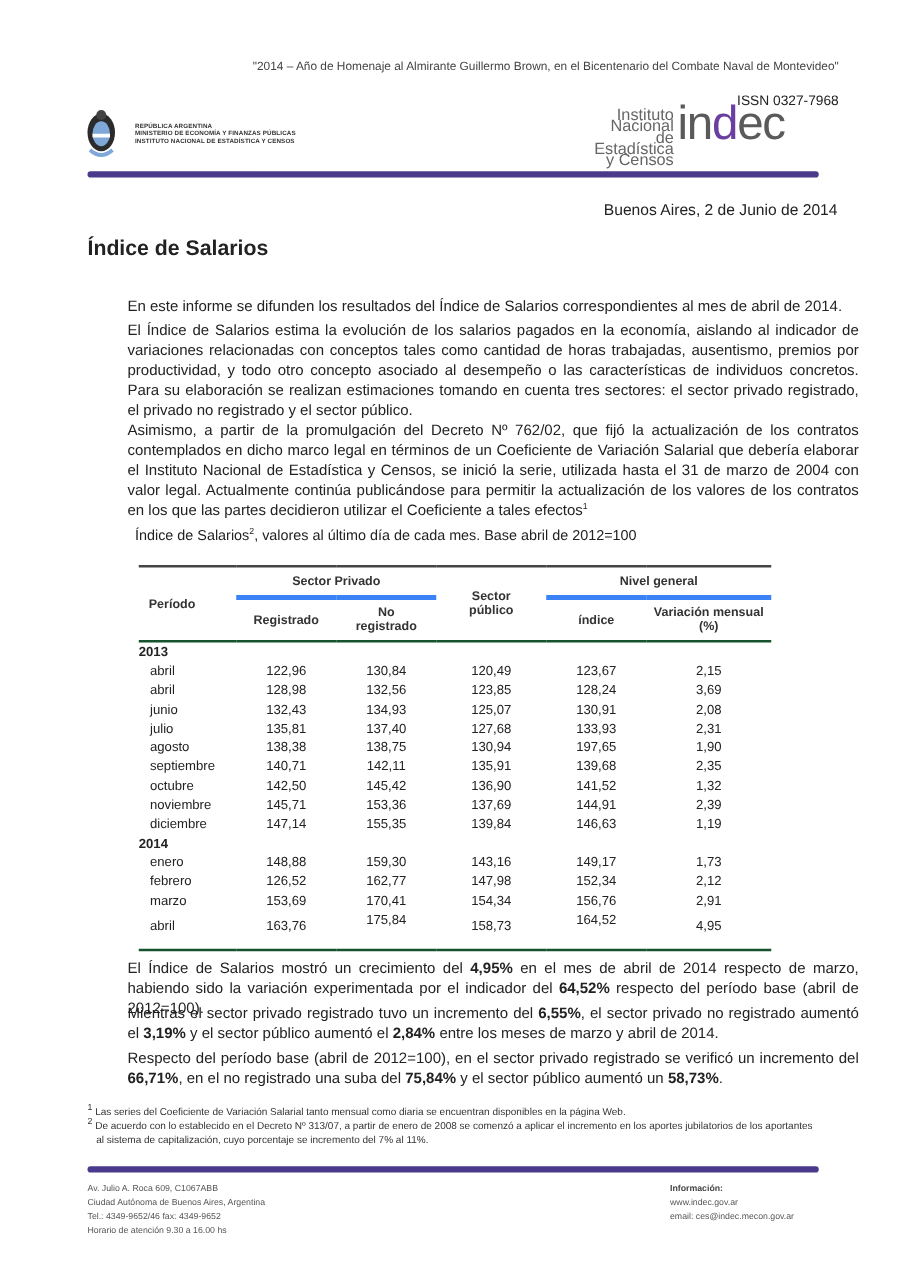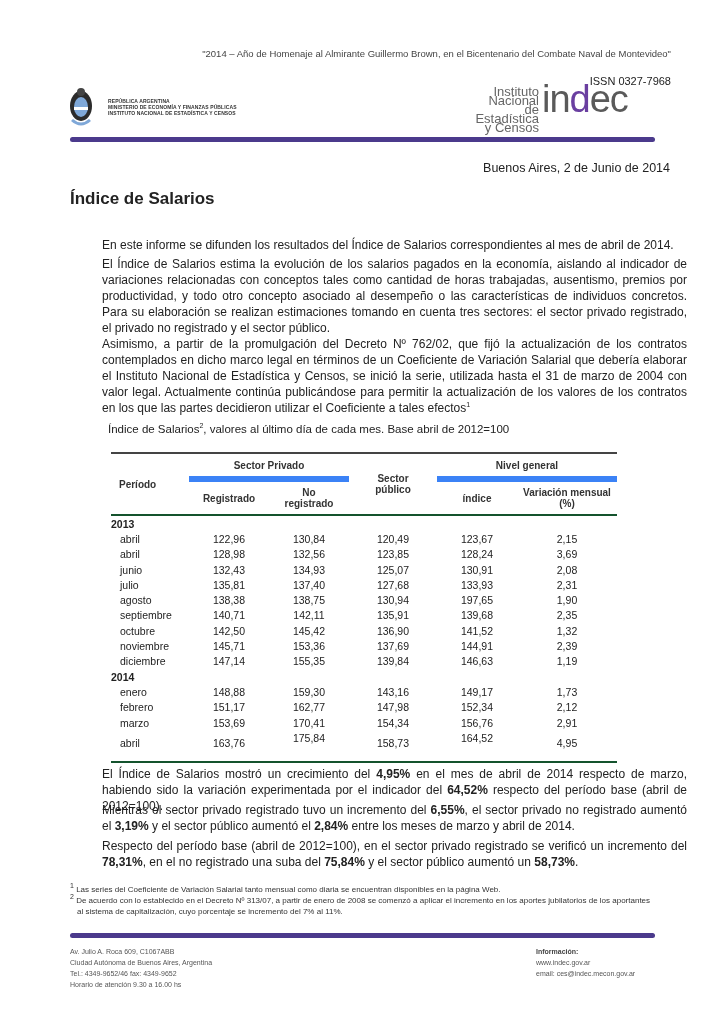--- a/index.html
+++ b/index.html
@@ -21,21 +21,21 @@
   .title { left: 70px; top: 189px; font-size: 17px; font-weight: bold; line-height: 20px; color: #222; }
   .para { left: 70px; width: 585px; font-size: 12px; line-height: 16px; color: #222; text-align: justify; margin-left: 32px; }
   .para b { font-weight: bold; }
   sup { font-size: 7px; vertical-align: super; line-height: 0; }
   .tcap { left: 108px; top: 423px; font-size: 11.5px; color: #222; }
   table.data { position: absolute; left: 111px; top: 452px; width: 506px; border-collapse: collapse; font-size: 10.5px; color: #222; }
   table.data th { font-weight: bold; font-size: 10px; text-align: center; padding: 0; vertical-align: middle; color: #333; }
   table.data td { padding: 0; height: 15.3px; }
   .hl-top { border-top: 2px solid #444; }
   .hl-bot { border-bottom: 2px solid #14532d; }
-  .sub-line { border-bottom: 6px solid #3b82f6; }
+  .sub-line { border-bottom: 4px solid #3b82f6; }
   .year td { font-weight: bold; padding-top: 4px; }
   .num { text-align: center; }
   .month { padding-left: 9px !important; }
   .footnotes { left: 70px; top: 884px; width: 585px; font-size: 8px; line-height: 11px; color: #333; }
   .footnotes .fn2 { padding-left: 7px; text-indent: -7px; }
   .footer-left { left: 70px; top: 946px; font-size: 7px; line-height: 11px; color: #555; }
   .footer-right { left: 536px; top: 946px; font-size: 7px; line-height: 11px; color: #555; }
   .footer-right .lbl { font-weight: bold; color: #444; }
 </style>
 </head>
@@ -192,21 +192,21 @@
     <tr>
         <td class="month">enero</td>
         <td class="num">148,88</td>
         <td class="num">159,30</td>
         <td class="num">143,16</td>
         <td class="num">149,17</td>
         <td class="num">1,73</td>
       </tr>
     <tr>
         <td class="month">febrero</td>
-        <td class="num">151,17</td>
+        <td class="num">126,52</td>
         <td class="num">162,77</td>
         <td class="num">147,98</td>
         <td class="num">152,34</td>
         <td class="num">2,12</td>
       </tr>
     <tr>
         <td class="month">marzo</td>
         <td class="num">153,69</td>
         <td class="num">170,41</td>
         <td class="num">154,34</td>
@@ -219,21 +219,21 @@
         <td class="num" style="padding-bottom:16px;">175,84</td>
         <td class="num" style="padding-bottom:6px;">158,73</td>
         <td class="num" style="padding-bottom:16px;">164,52</td>
         <td class="num" style="padding-bottom:6px;">4,95</td>
       </tr>
   </tbody>
 </table>
 
 <div class="abs para" style="top:766px;"><span>El Índice de Salarios mostró un crecimiento del </span><b>4,95%</b><span> en el mes de abril de 2014 respecto de marzo, habiendo sido la variación experimentada por el indicador del </span><b>64,52%</b><span> respecto del período base (abril de 2012=100).</span></div>
 <div class="abs para" style="top:802px;"><span>Mientras el sector privado registrado tuvo un incremento del </span><b>6,55%</b><span>, el sector privado no registrado aumentó el </span><b>3,19%</b><span> y el sector público aumentó el </span><b>2,84%</b><span> entre los meses de marzo y abril de 2014.</span></div>
-<div class="abs para" style="top:838px;"><span>Respecto del período base (abril de 2012=100), en el sector privado registrado se verificó un incremento del </span><b>78,31%</b><span>, en el no registrado una suba del </span><b>75,84%</b><span> y el sector público aumentó un </span><b>58,73%</b><span>.</span></div>
+<div class="abs para" style="top:838px;"><span>Respecto del período base (abril de 2012=100), en el sector privado registrado se verificó un incremento del </span><b>66,71%</b><span>, en el no registrado una suba del </span><b>75,84%</b><span> y el sector público aumentó un </span><b>58,73%</b><span>.</span></div>
 
 <div class="abs footnotes">
   <div><sup>1</sup><span> Las series del Coeficiente de Variación Salarial tanto mensual como diaria se encuentran disponibles en la página Web.</span></div>
   <div class="fn2"><sup>2</sup><span> De acuerdo con lo establecido en el Decreto Nº 313/07,  a partir de enero de 2008 se comenzó a aplicar el incremento en los aportes jubilatorios de los aportantes al sistema de capitalización, cuyo porcentaje se incremento del 7% al 11%.</span></div>
 </div>
 
 <div class="abs bar" style="top:933px;"></div>
 
 <div class="abs footer-left">
   <div>Av. Julio A. Roca 609, C1067ABB</div>

